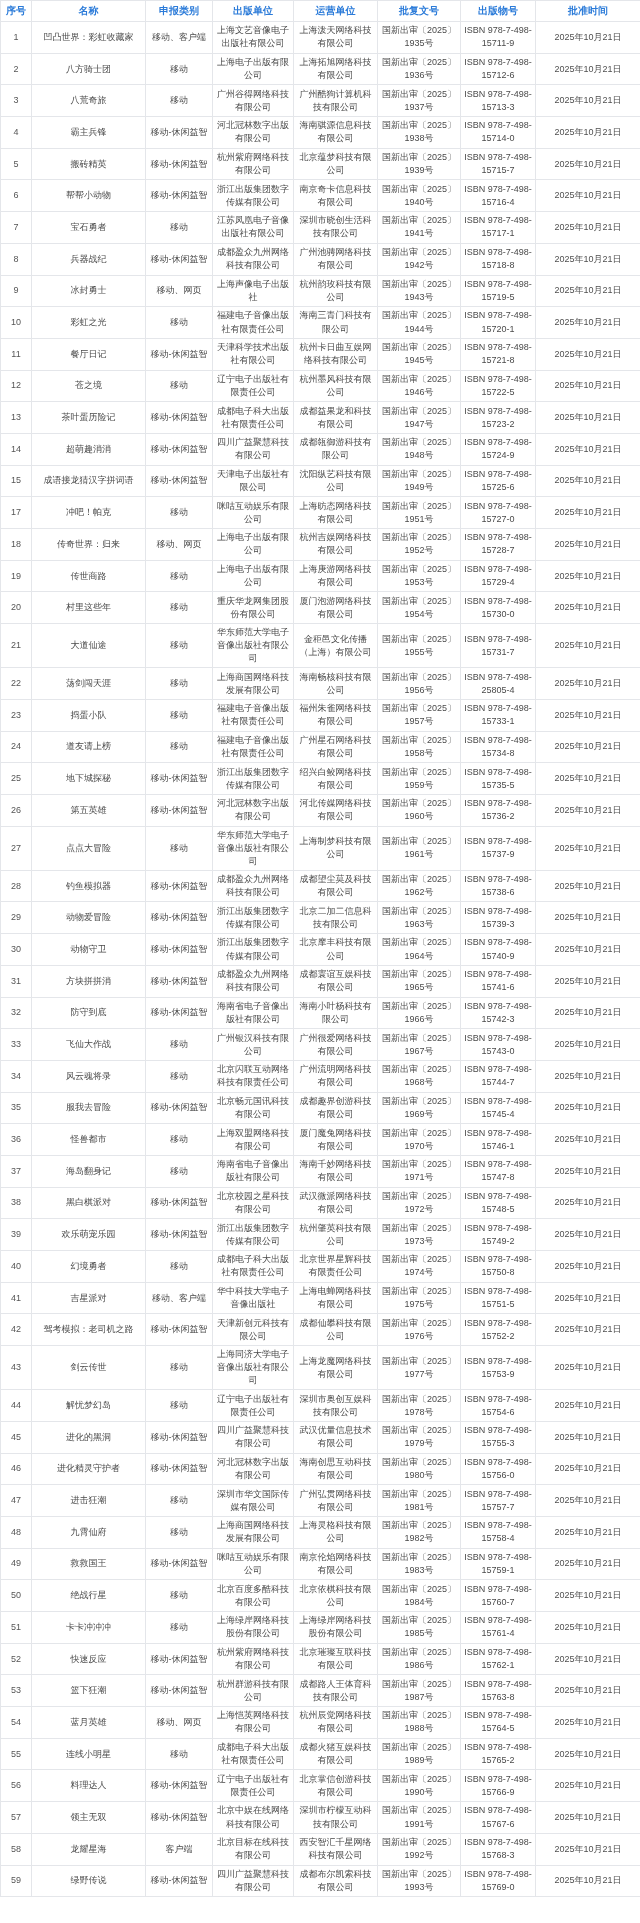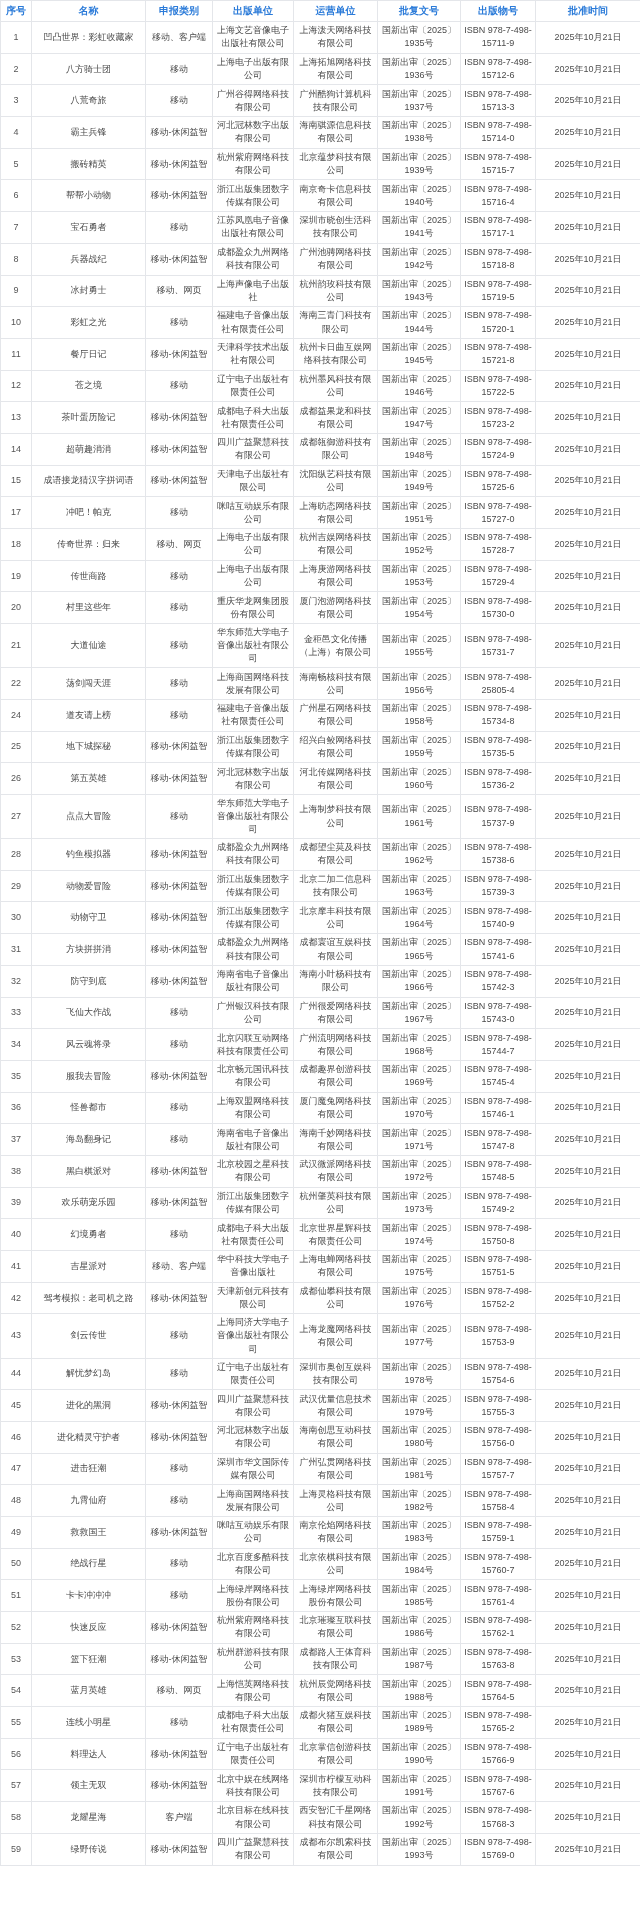--- a/index.html
+++ b/index.html
@@ -277,20 +277,30 @@
         <td data-name="cell-no">22</td>
         <td data-name="cell-name">荡剑闯天涯</td>
         <td data-name="cell-category">移动</td>
         <td data-name="cell-publisher">上海商国网络科技发展有限公司</td>
         <td data-name="cell-operator">海南畅核科技有限公司</td>
         <td data-name="cell-approval_doc_no">国新出审〔2025〕1956号</td>
         <td data-name="cell-publication_no">ISBN 978-7-498-25805-4</td>
         <td data-name="cell-approval_date">2025年10月21日</td>
       </tr>
       <tr data-name="table-row">
+        <td data-name="cell-no">23</td>
+        <td data-name="cell-name">捣蛋小队</td>
+        <td data-name="cell-category">移动</td>
+        <td data-name="cell-publisher">福建电子音像出版社有限责任公司</td>
+        <td data-name="cell-operator">福州朱雀网络科技有限公司</td>
+        <td data-name="cell-approval_doc_no">国新出审〔2025〕1957号</td>
+        <td data-name="cell-publication_no">ISBN 978-7-498-15733-1</td>
+        <td data-name="cell-approval_date">2025年10月21日</td>
+      </tr>
+      <tr data-name="table-row">
         <td data-name="cell-no">24</td>
         <td data-name="cell-name">道友请上榜</td>
         <td data-name="cell-category">移动</td>
         <td data-name="cell-publisher">福建电子音像出版社有限责任公司</td>
         <td data-name="cell-operator">广州星石网络科技有限公司</td>
         <td data-name="cell-approval_doc_no">国新出审〔2025〕1958号</td>
         <td data-name="cell-publication_no">ISBN 978-7-498-15734-8</td>
         <td data-name="cell-approval_date">2025年10月21日</td>
       </tr>
       <tr data-name="table-row">

